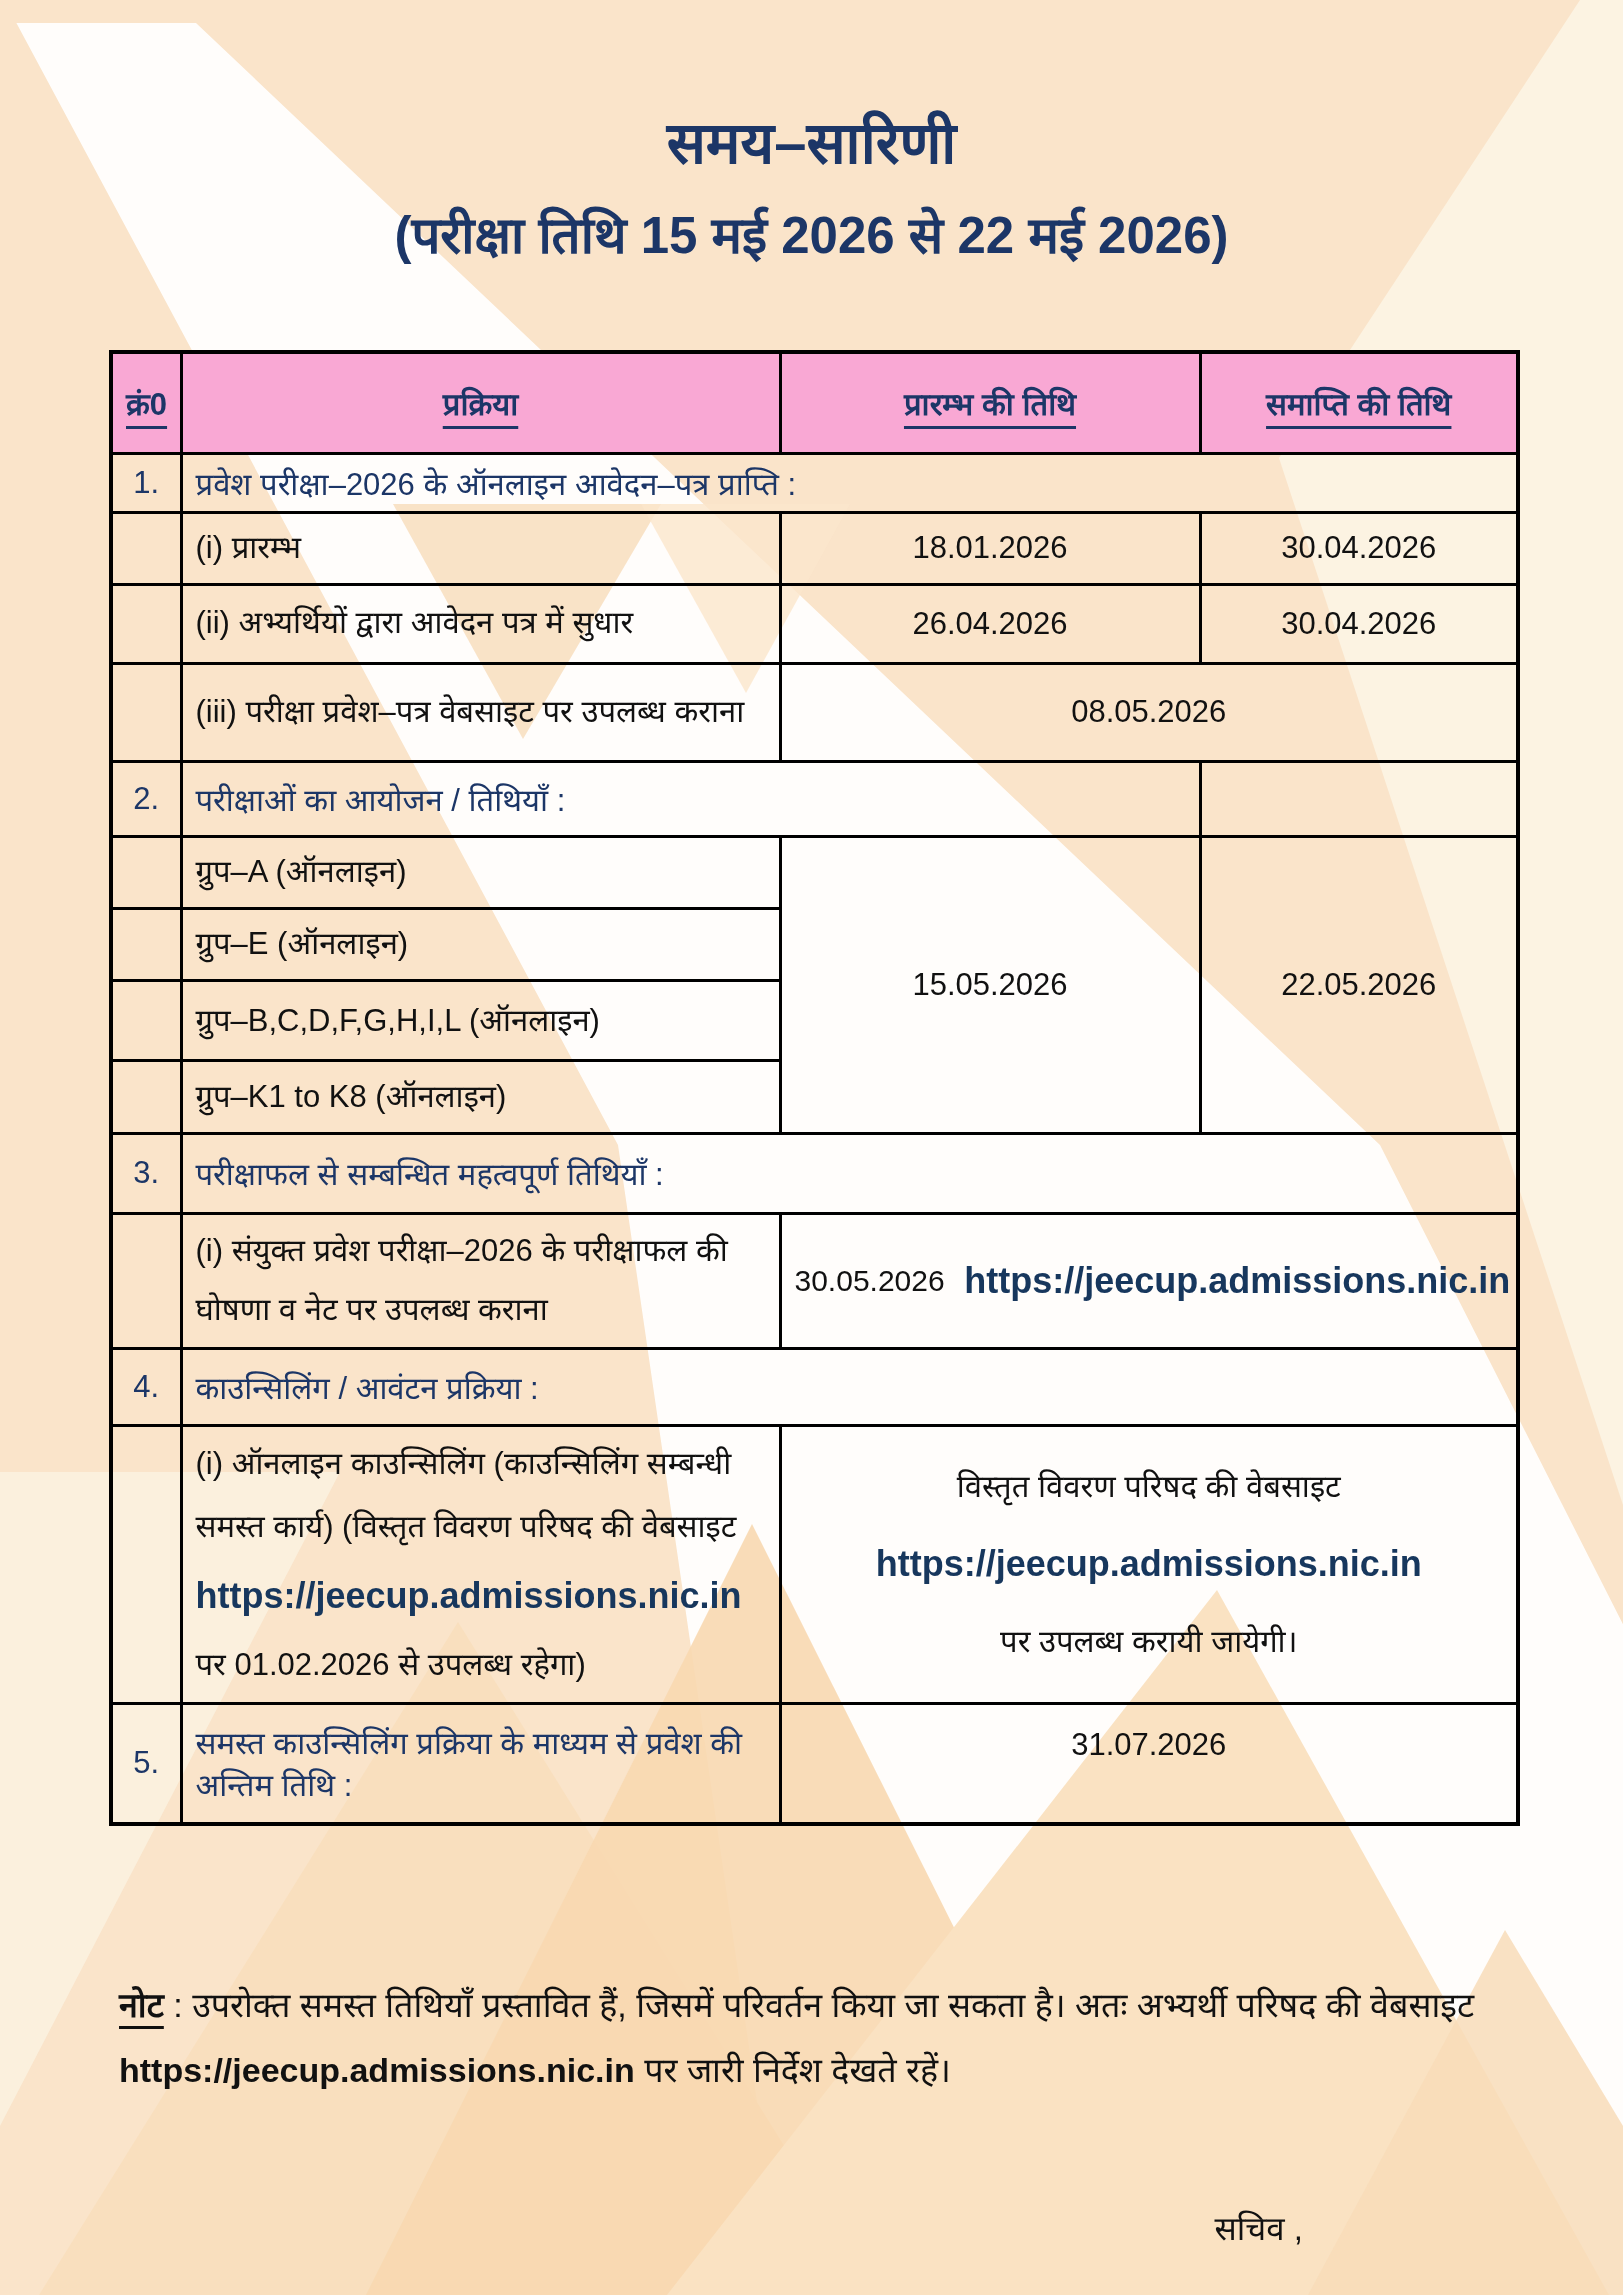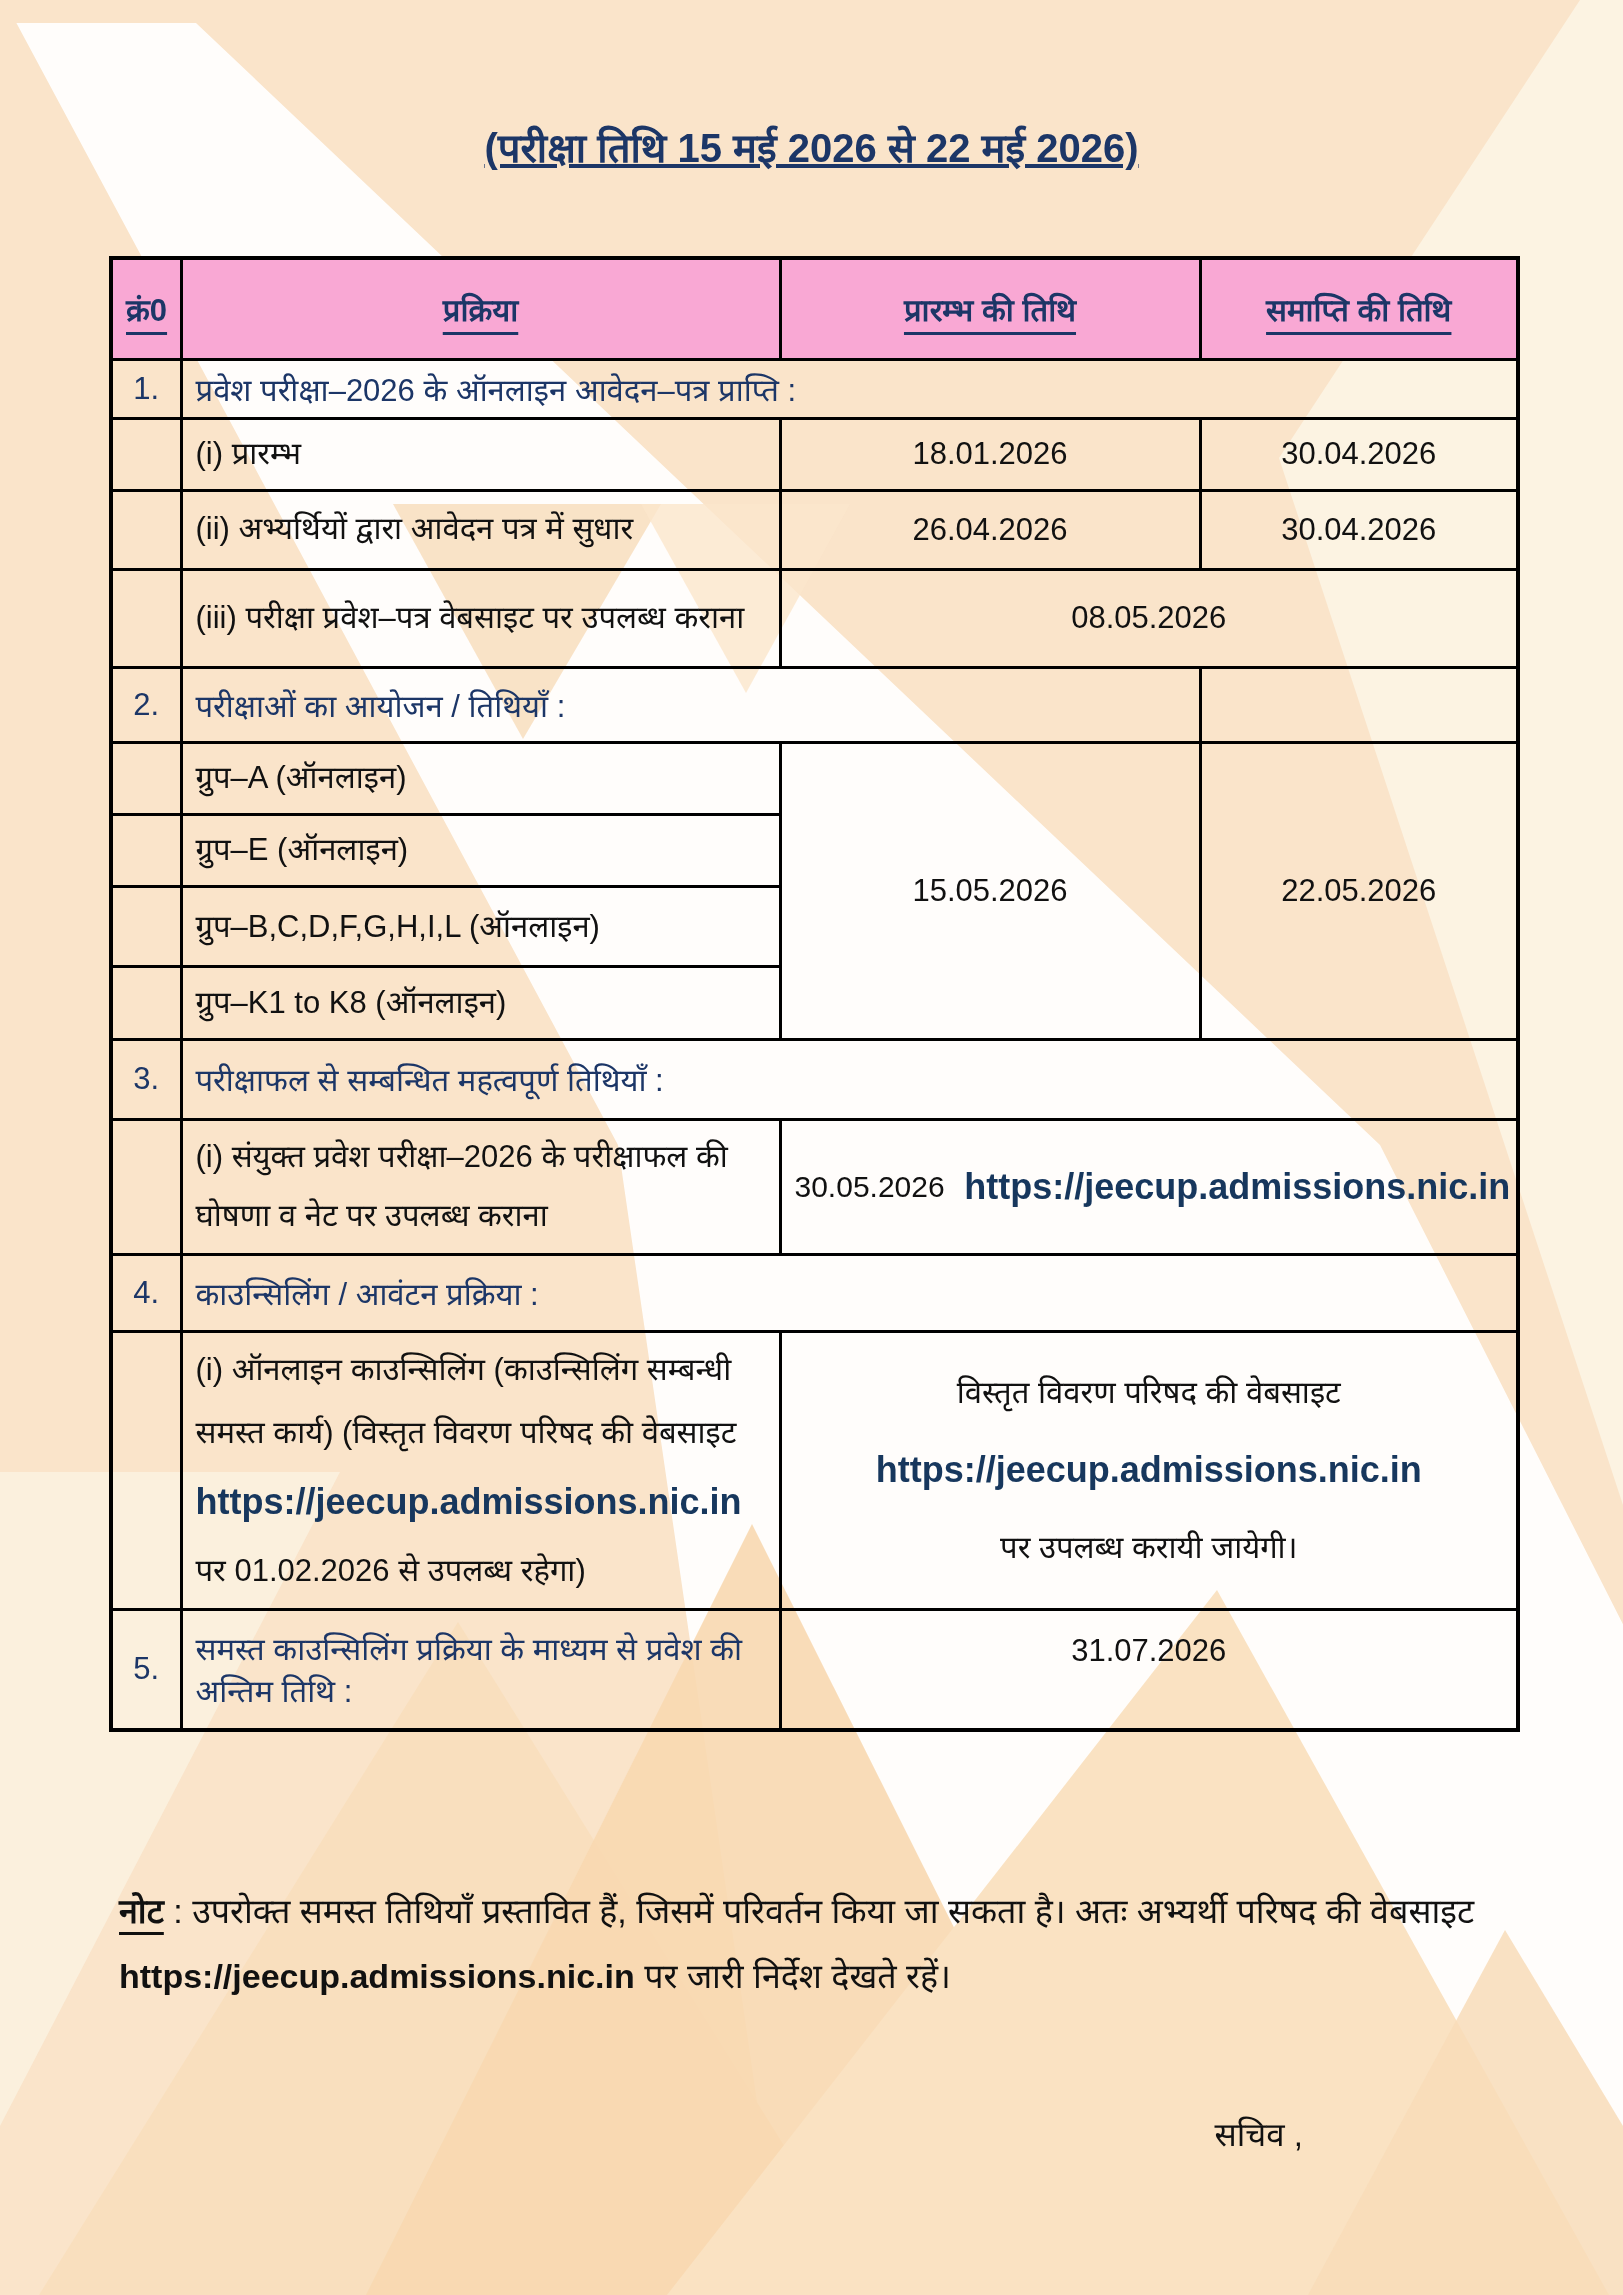--- a/index.html
+++ b/index.html
@@ -23,21 +23,21 @@
   .s-m1{background:#F9DFBE;clip-path:polygon(39px 2295px,458px 1622px,877px 2295px);}
   .s-m2{background:#F8D8B0;opacity:.9;clip-path:polygon(366px 2295px,752px 1524px,1138px 2295px);}
   .s-m3{background:#FAE2C2;clip-path:polygon(667px 2295px,1217px 1590px,1609px 2295px);}
   .s-m4{background:#F8DCB8;opacity:.85;clip-path:polygon(1308px 2295px,1505px 1930px,1623px 2126px,1623px 2295px);}
 
   .content{position:relative;z-index:2;}
 
   .titles{padding-top:101px;text-align:center;color:#1C3667;font-weight:bold;}
   .t1{font-size:58px;}
   .t2{font-size:54px;margin-top:19.6px;}
-  .t3{font-size:40px;margin-top:18.3px;text-decoration:underline;}
+  .t3{font-size:51px;margin-top:18.3px;}
 
   table.tt{
     border-collapse:collapse;table-layout:fixed;
     width:1406px;margin:82px 0 0 109px;
     background:transparent;
   }
   table.tt col.c-no{width:70px;}
   table.tt col.c-proc{width:599px;}
   table.tt col.c-start{width:420px;}
   table.tt col.c-end{width:318px;}
@@ -83,20 +83,21 @@
   <div class="shape s-tri-2"></div>
   <div class="shape s-ivory-bl"></div>
   <div class="shape s-m1"></div>
   <div class="shape s-m2"></div>
   <div class="shape s-m3"></div>
   <div class="shape s-m4"></div>
 
   <div class="content">
 
     <div class="titles">
+      <div class="t1">समय–सारिणी</div>
       <div class="t3">(परीक्षा तिथि 15 मई 2026 से 22 मई 2026)</div>
     </div>
 
     <table class="tt">
       <colgroup>
         <col class="c-no">
           <col class="c-proc">
           <col class="c-start">
           <col class="c-end">
       </colgroup>

